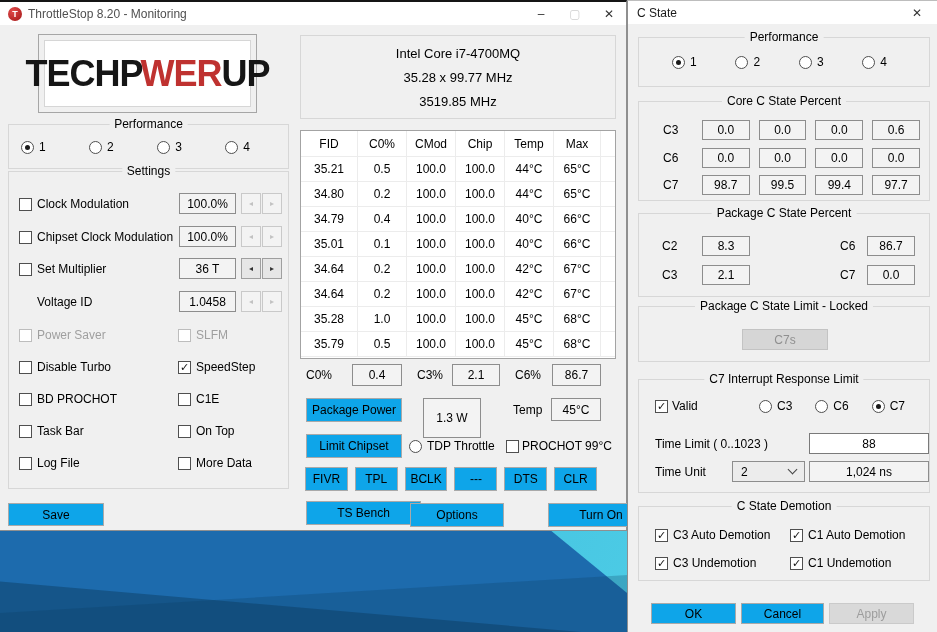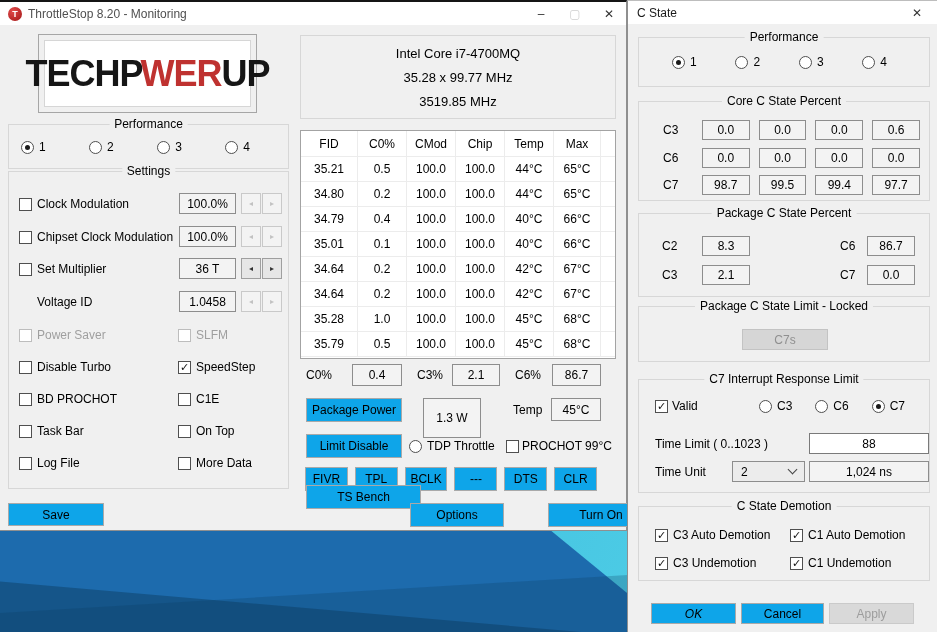--- a/index.html
+++ b/index.html
@@ -86,21 +86,21 @@
     border:1px solid #a3a3a3; display:grid;
     grid-template-columns:57px 49px 49px 49px 49px 47px 1fr;
     grid-template-rows:26px repeat(8,25px); }
   #mon-table > div { display:flex; align-items:center; justify-content:center;
     border-right:1px solid #ececec; border-bottom:1px solid #ececec; }
   #mon-table > div:nth-child(7n) { border-right:none; }
 
   .inline-lbl { position:absolute; white-space:nowrap; }
   #tools-row { left:305px; top:465px; width:292px; height:24px; display:flex; gap:7px; }
   #tools-row .btn { flex:1; }
-  #bottom-row-ts { left:306px; top:483px; width:115px; height:24px; }
+  #bottom-row-ts { left:306px; top:499px; width:115px; height:24px; }
   #bottom-row-opt { left:410px; top:501px; width:94px; height:24px; }
   #bottom-row-on { left:510px; top:501px; width:106px; height:24px;margin-left:38px; }
 
   
   .dlg-group { position:absolute; left:10px; width:292px; border:1px solid #d7d7d7; }
   #d-perf { top:36px; height:50px; }
   #d-perf .radrow { position:absolute; left:33px; right:42px; top:17px; display:flex;
     justify-content:space-between; }
   #d-core { top:100px; height:100px; }
   .core-row { position:absolute; left:0; right:0; height:20px; display:flex; align-items:center; }
@@ -342,21 +342,21 @@
   <div class="inline-lbl" style="left:417px; top:366px;">C3%</div>
   <div class="vbox abs" style="left:452px; top:362px; width:48px; height:22px;">2.1</div>
   <div class="inline-lbl" style="left:515px; top:366px;">C6%</div>
   <div class="vbox abs" style="left:552px; top:362px; width:49px; height:22px;">86.7</div>
 
   <div class="btn abs" style="left:306px; top:396px; width:96px; height:24px;">Package Power</div>
   <div class="vbox abs" style="left:423px; top:396px; width:58px; height:40px;">1.3 W</div>
   <div class="inline-lbl" style="left:513px; top:401px;">Temp</div>
   <div class="vbox abs" style="left:551px; top:396px; width:50px; height:23px;">45°C</div>
 
-  <div class="btn abs" style="left:306px; top:432px; width:96px; height:24px;">Limit Disable</div>
+  <div class="btn abs" style="left:306px; top:432px; width:96px; height:24px;">Limit Chipset</div>
   <div class="citem abs" style="left:409px; top:437px;">
     <span class="rb"></span>
     <span>TDP Throttle</span>
   </div>
   <div class="citem abs" style="left:506px; top:437px; gap:3px;">
     <span class="cb"></span>
     <span>PROCHOT 99°C</span>
   </div>
 
   <div class="abs" id="tools-row">
@@ -501,16 +501,16 @@
           <div class="cb checked"></div>
           <div>C3 Undemotion</div>
         </div>
         <div class="citem">
           <div class="cb checked"></div>
           <div>C1 Undemotion</div>
         </div>
       </div>
   </div>
 
-  <div class="btn dlg-btn" style="left:23px; width:85px;font-style:italic;">OK</div>
+  <div class="btn dlg-btn" style="left:23px; width:85px;">OK</div>
   <div class="btn dlg-btn" style="left:113px; width:83px;">Cancel</div>
   <div class="btn dis dlg-btn" style="left:201px; width:85px;">Apply</div>
 </div>
 
 </body></html>

